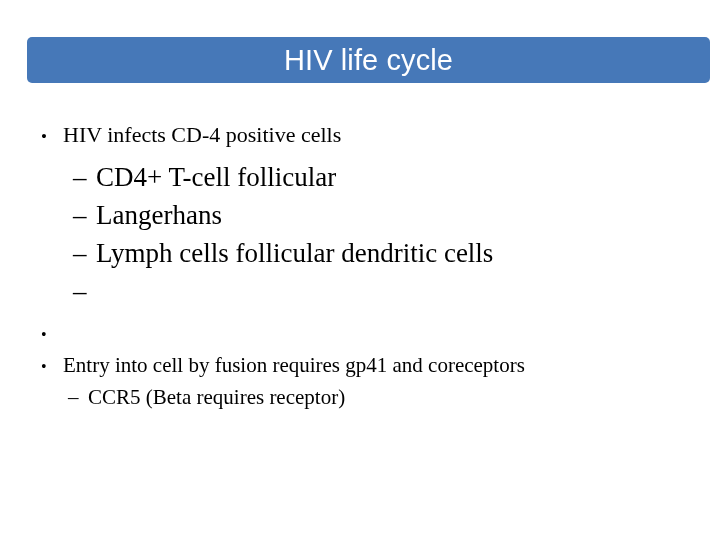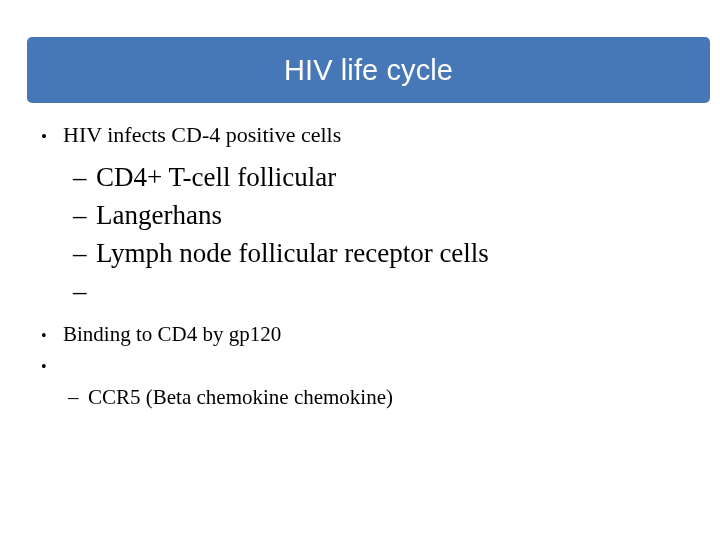--- a/index.html
+++ b/index.html
@@ -19,21 +19,21 @@
     height: 540px;
     background: #ffffff;
   }
 
   
   .title-banner {
     position: absolute;
     left: 27px;
     top: 37px;
     width: 683px;
-    height: 66px;
+    height: 46px;
     background: #4678b8;
     border-radius: 5px;
     display: flex;
     align-items: center;
     justify-content: center;
     box-sizing: border-box;
   }
   .title-text {
     font-family: "Liberation Sans", "DejaVu Sans", sans-serif;
     font-size: 29px;
@@ -136,35 +136,35 @@
       <div class="line lvl2">
         <span class="marker">–</span>
         <span class="txt">CD4+ T-cell follicular</span>
       </div>
       <div class="line lvl2">
         <span class="marker">–</span>
         <span class="txt">Langerhans</span>
       </div>
       <div class="line lvl2">
         <span class="marker">–</span>
-        <span class="txt">Lymph node follicular receptor cells</span>
+        <span class="txt">Lymph cells follicular dendritic cells</span>
       </div>
       <div class="line lvl2">
         <span class="marker">–</span>
       </div>
     </div>
 
     <div class="group-b">
       <div class="line lvl1b">
         <span class="marker">•</span>
-        <span class="txt">Binding to CD4 by gp120</span>
       </div>
       <div class="line lvl1b">
         <span class="marker">•</span>
+        <span class="txt">Entry into cell by fusion requires gp41 and coreceptors</span>
       </div>
       <div class="line lvl2b">
         <span class="marker">–</span>
-        <span class="txt">CCR5 (Beta chemokine chemokine)</span>
+        <span class="txt">CCR5 (Beta requires receptor)</span>
       </div>
     </div>
 
   </div>
 </div>
 
 </body></html>

